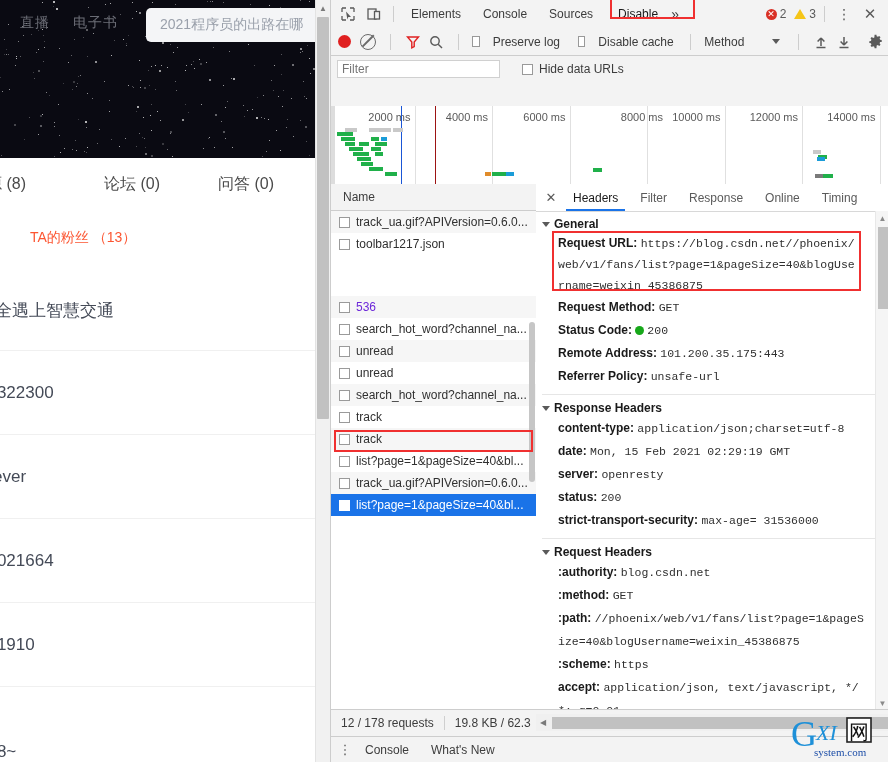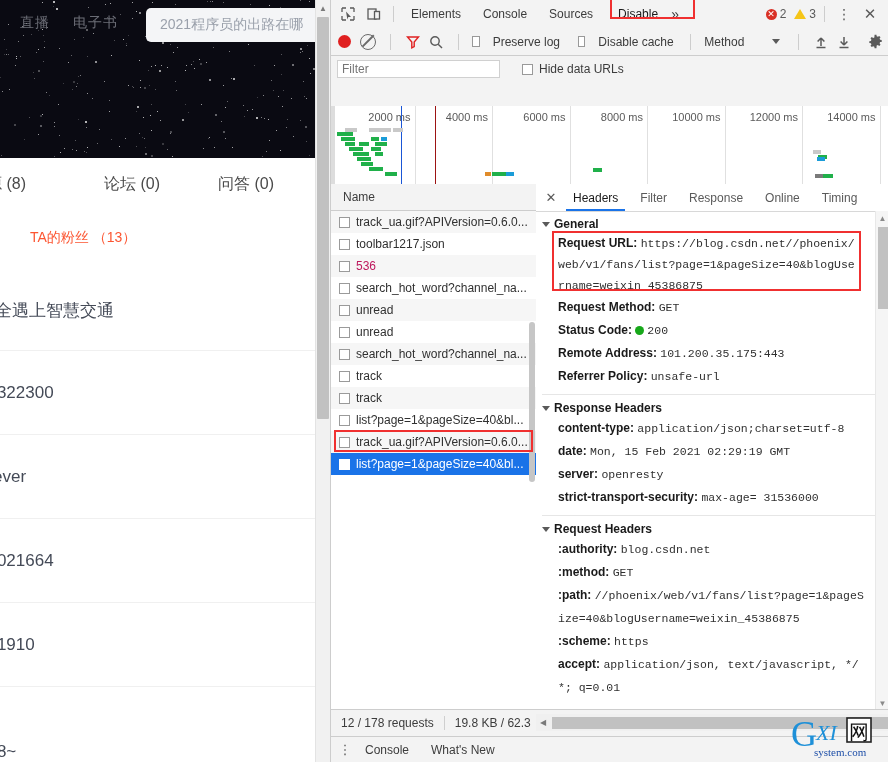--- a/index.html
+++ b/index.html
@@ -186,21 +186,21 @@
   .name-header {
     height:26px; line-height:26px; padding-left:12px;
     background:#f3f3f3; border-bottom:1px solid #cdcdcd; color:#3c3c3c; font-size:12px;
   }
   .name-row {
     height:22px; display:flex; align-items:center; gap:6px;
     padding-left:8px; font-size:12px; color:#303030; white-space:nowrap; overflow:hidden;
   }
   .name-row:nth-child(odd) { background:#f6f6f6; }
   .name-row .fcbx { width:11px;height:11px;border:1px solid #9a9a9a;background:#fff;flex:none;box-sizing:border-box; }
-  .name-row.err { color:#be185d; }
+  .name-row.err { color:#6d28d9;margin-top:41px; }
   .name-row.selected { background:#1a73e8 !important; color:#fff; }
   .name-row.selected .fcbx { background:#fff; border-color:#fff; }
   .namelist-scroll {
     position:absolute; right:0; top:26px; width:8px; bottom:0; background:transparent;
   }
   .namelist-thumb { position:absolute; left:1px; top:0; width:6px; height:160px; background:#c6c6c6; border-radius:3px; }
 
   
   .dt-details {
     position:absolute; left:205px; top:184px; right:0; bottom:52px;
@@ -684,21 +684,21 @@
     <div class="dt-overview">
       <div class="ov-left-handle"></div>
       <div class="ov-grid" id="ov-grid">
           <div class="ov-divider" style="left:83.5px"></div>
           <div class="ov-label" style="left:83.5px">2000 ms</div>
           <div class="ov-divider" style="left:161px"></div>
           <div class="ov-label" style="left:161px">4000 ms</div>
           <div class="ov-divider" style="left:238.5px"></div>
           <div class="ov-label" style="left:238.5px">6000 ms</div>
           <div class="ov-divider" style="left:316px"></div>
-          <div class="ov-label" style="left:316px">8000 ms</div>
+          <div class="ov-label" style="left:336px">8000 ms</div>
           <div class="ov-divider" style="left:393.5px"></div>
           <div class="ov-label" style="left:393.5px">10000 ms</div>
           <div class="ov-divider" style="left:471px"></div>
           <div class="ov-label" style="left:471px">12000 ms</div>
           <div class="ov-divider" style="left:548.5px"></div>
           <div class="ov-label" style="left:548.5px">14000 ms</div>
         </div>
       <div class="ov-line" style="left:70px;background:#1a56d6;"></div>
       <div class="ov-line" style="left:104px;background:#9c1313;"></div>
       <div id="ov-bars">
@@ -842,20 +842,24 @@
         </div>
         <div class="hdr-line">
           <span class="hdr-k">date:</span>
           <span class="hdr-v">Mon, 15 Feb 2021 02:29:19 GMT</span>
         </div>
         <div class="hdr-line">
           <span class="hdr-k">server:</span>
           <span class="hdr-v">openresty</span>
         </div>
         <div class="hdr-line">
+          <span class="hdr-k">status:</span>
+          <span class="hdr-v">200</span>
+        </div>
+        <div class="hdr-line">
           <span class="hdr-k">strict-transport-security:</span>
           <span class="hdr-v">max-age= 31536000</span>
         </div>
 
         <div class="sec-rule"></div>
 
         <div class="sec-title">
           <span class="tri"></span>
           <span>Request Headers</span>
         </div>

